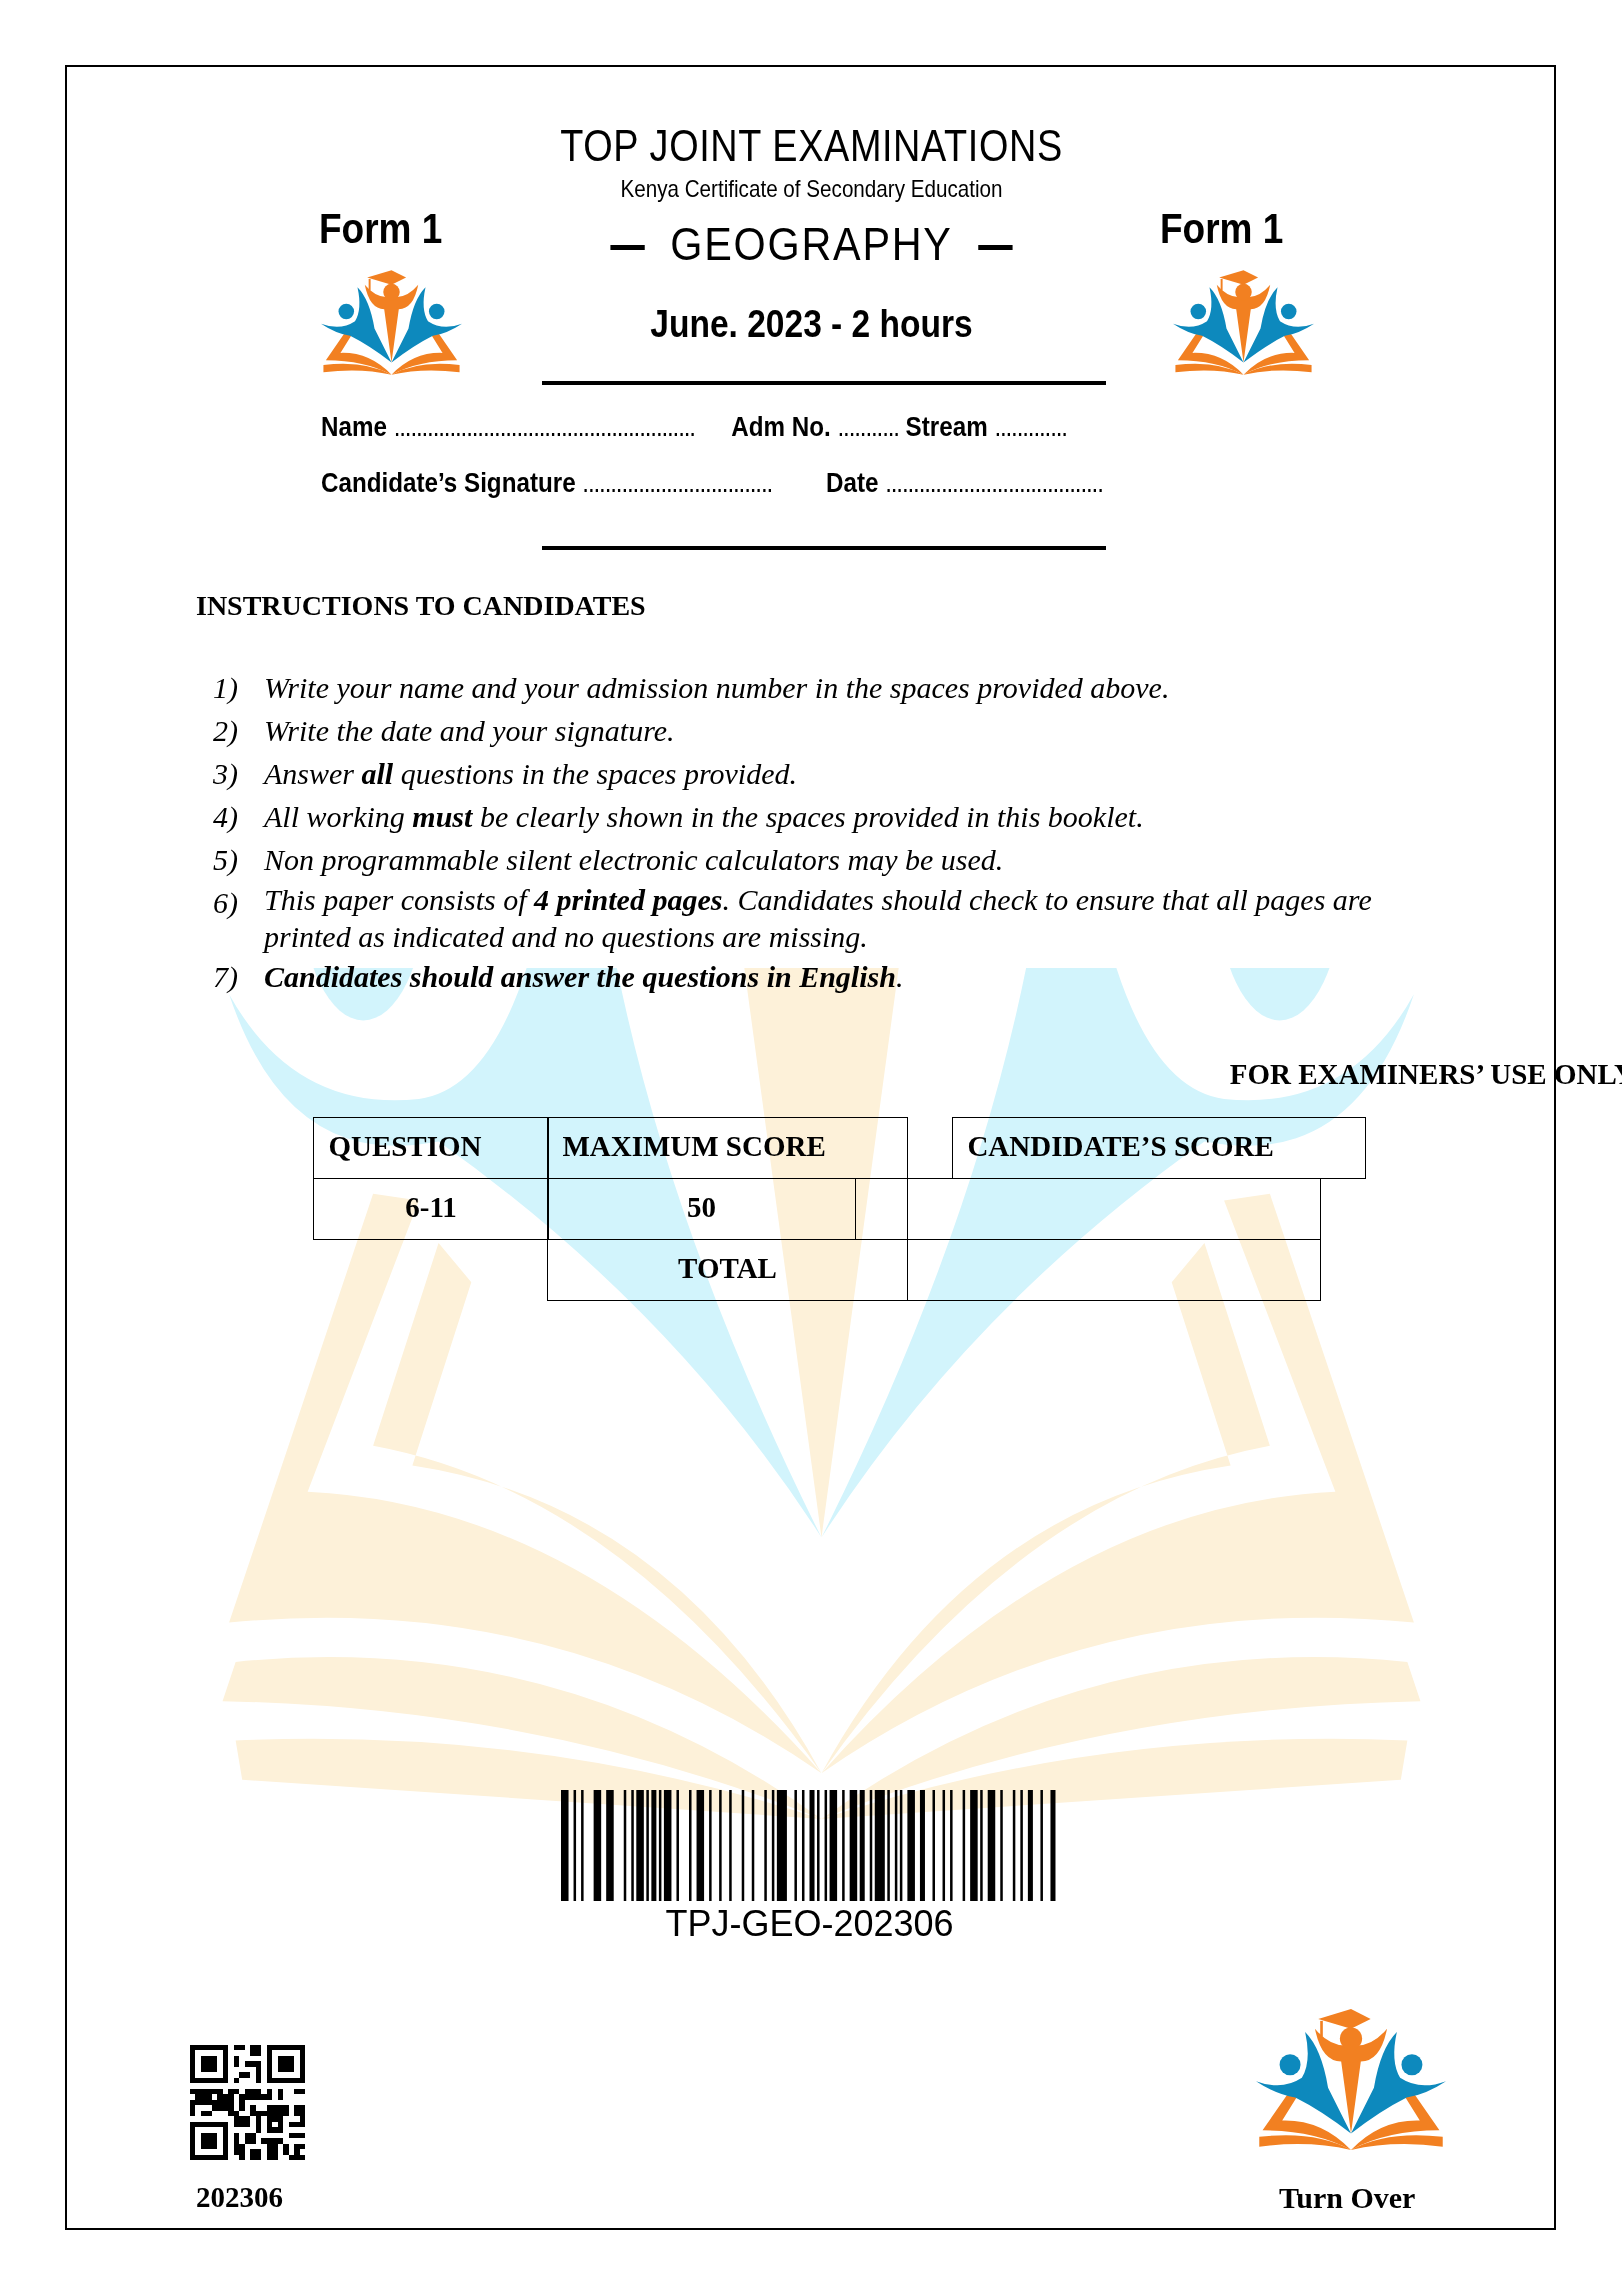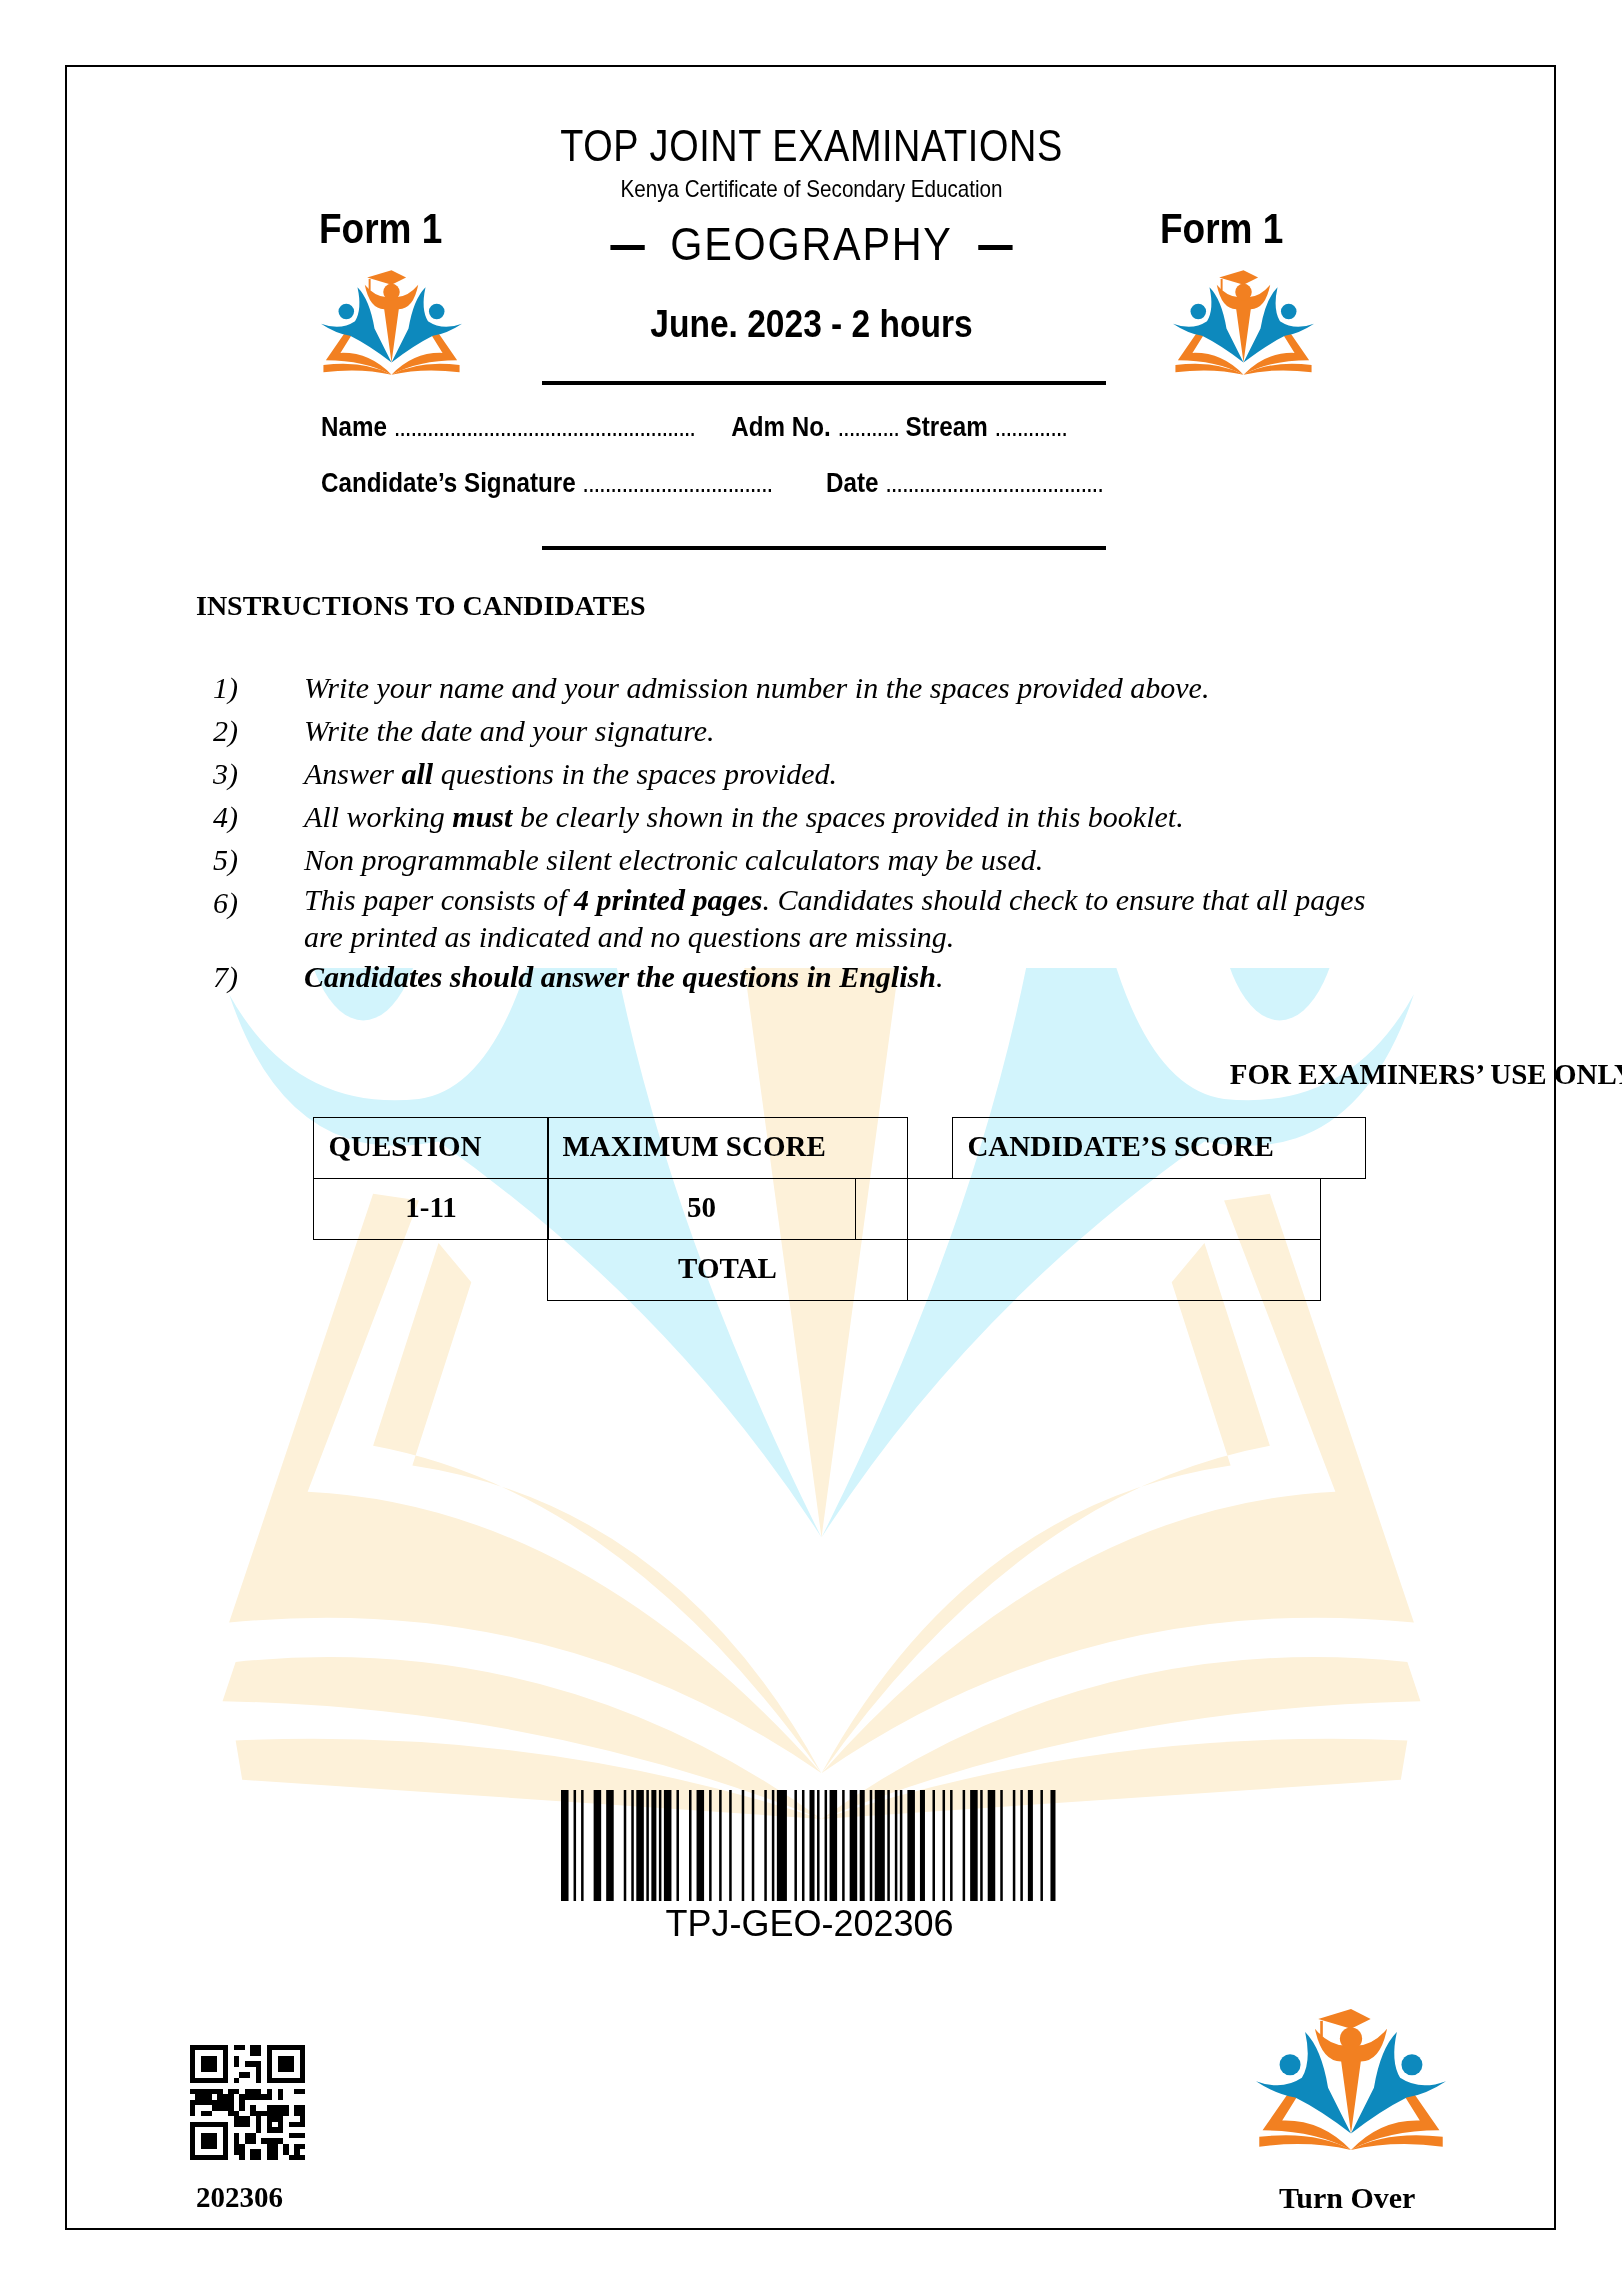--- a/index.html
+++ b/index.html
@@ -30,21 +30,21 @@
   .field-row { left:321px; font-size:27.5px; font-weight:bold; white-space:nowrap; transform:scaleX(0.88); transform-origin:left; }
   .row-1 { top:411px; }
   .row-2 { top:467px; }
   .field { display:inline-block; }
   .dots { letter-spacing:-1.3px; font-weight:normal; }
 
   .instr-head { left:196px; top:590px; font-size:28px; font-weight:bold; }
   .instr-list { left:213px; top:666px; width:1178px; font-size:30px; font-style:italic; line-height:43px; }
   .instr-item { display:flex; }
   .instr-num { width:51px; flex:0 0 51px; }
-  .instr-text { flex:1;margin-left:40px; }
+  .instr-text { flex:1; }
   .instr-item.wrap .instr-text { line-height:37px; }
 
   .exam-head { left:0; width:1623px; top:1058px; text-align:right; font-size:29px; font-weight:bold;padding-left:12px; }
   .score-table { left:313px; top:1117px; }
   .tcell { position:absolute; border:1.3px solid #000; box-sizing:border-box; font-size:29px; font-weight:bold; font-family:"Liberation Serif", serif; padding-top:11.8px; }
 
   .barcode { left:561px; top:1790px; width:497px; height:111px; }
   .barcode-text { left:561px; width:497px; top:1903px; text-align:center; font-size:36px; font-family:"Liberation Sans", sans-serif; letter-spacing:0; }
 
   .qr { left:190px; top:2045px; width:115px; height:115px; }
@@ -178,21 +178,21 @@
       </div>
     </div>
 
   <div class="abs exam-head serif">FOR EXAMINERS’ USE ONLY</div>
 
   <div class="abs score-table">
     <div class="tcell" style="left:0;top:0;width:236px;height:62px;padding-left:14.4px;">QUESTION</div>
     <div class="tcell" style="left:234px;top:0;width:361px;height:62px;padding-left:14.4px;">MAXIMUM SCORE</div>
     <div class="tcell" style="left:594px;top:0;width:414px;height:62px;padding-left:14.4px;margin-left:45px;">CANDIDATE’S SCORE</div>
 
-    <div class="tcell" style="left:0;top:61px;width:236px;height:62px;text-align:center;">1-11</div>
+    <div class="tcell" style="left:0;top:61px;width:236px;height:62px;text-align:center;">6-11</div>
     <div class="tcell" style="left:234px;top:61px;width:309px;height:62px;text-align:center;">50</div>
     <div class="tcell" style="left:594px;top:61px;width:414px;height:62px;"></div>
 
     <div class="tcell" style="left:234px;top:122px;width:361px;height:62px;text-align:center;">TOTAL</div>
     <div class="tcell" style="left:594px;top:122px;width:414px;height:62px;"></div>
   </div>
 
   <svg class="abs barcode" id="barcode" viewBox="0 0 760 170" preserveAspectRatio="none">
       <rect x="0" y="0" width="11.515151515151516" height="170" fill="#000"></rect>
       <rect x="19.19191919191919" y="0" width="3.8383838383838382" height="170" fill="#000"></rect>

